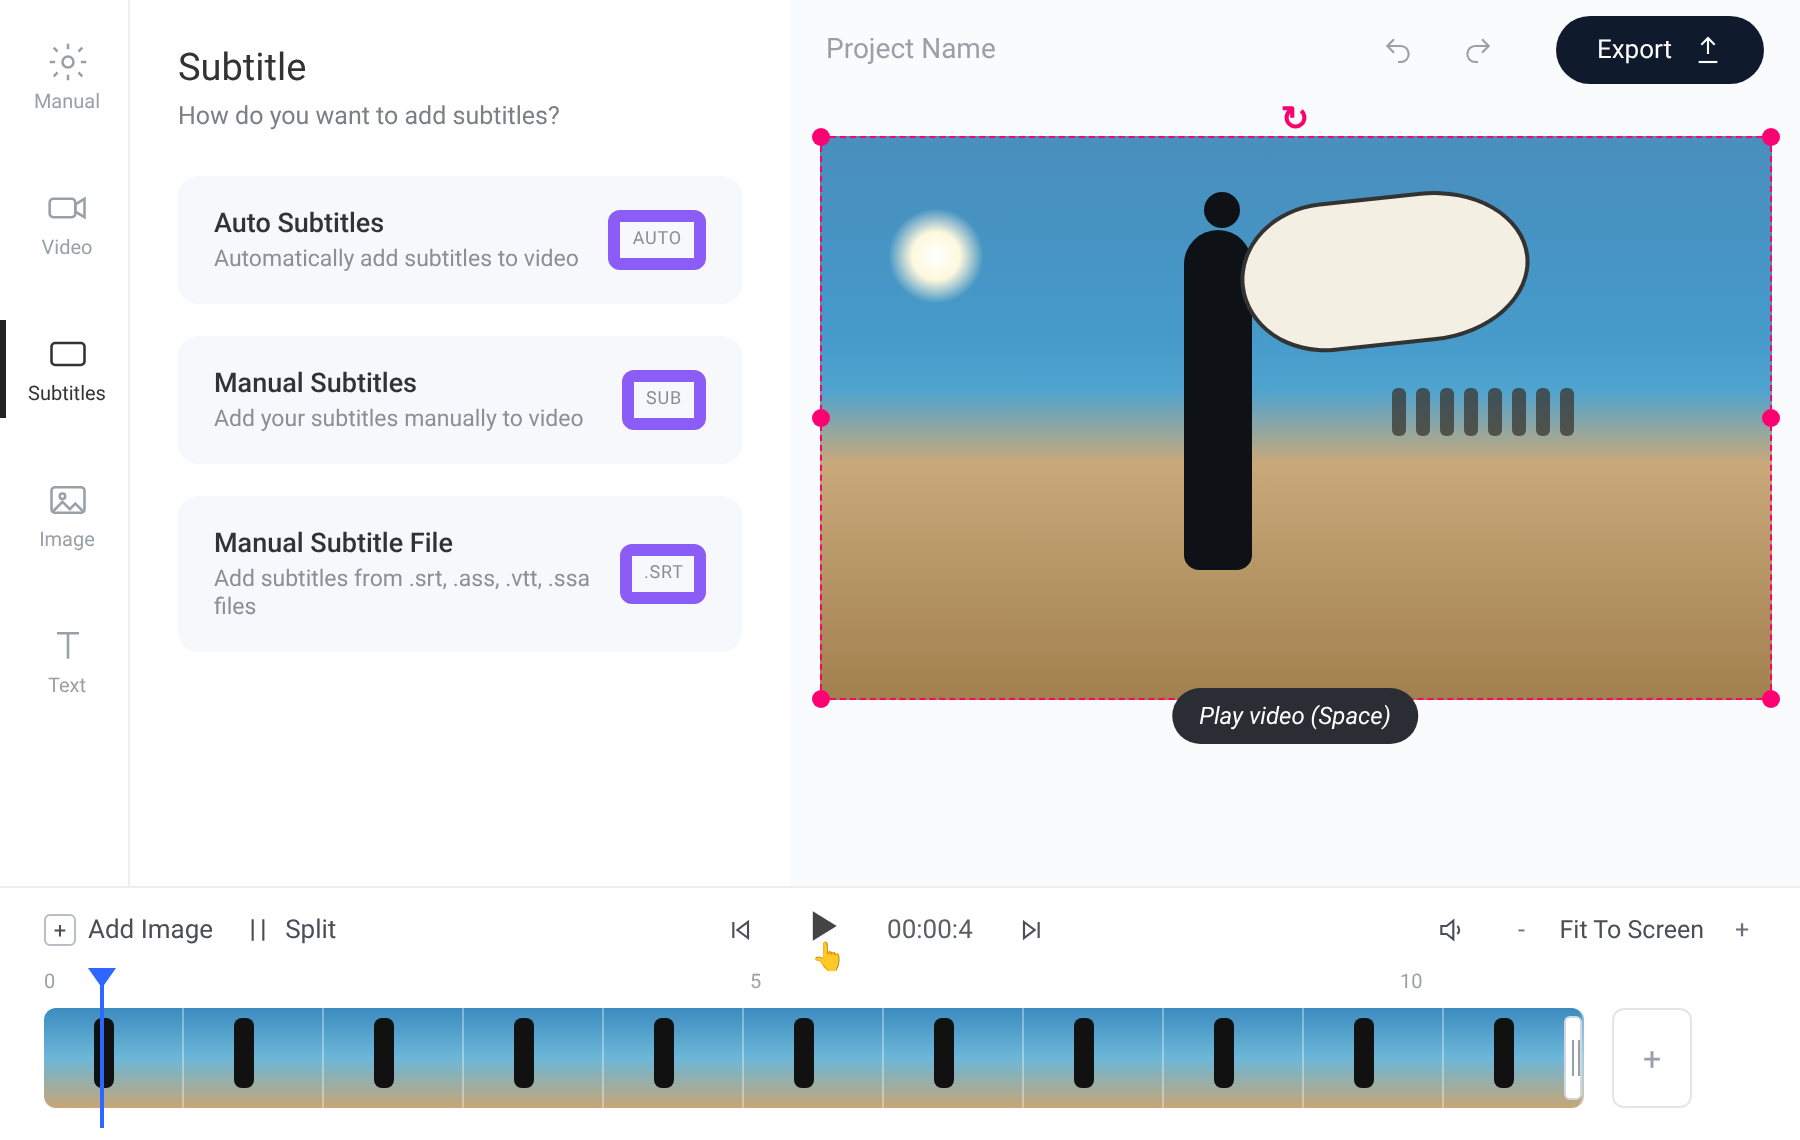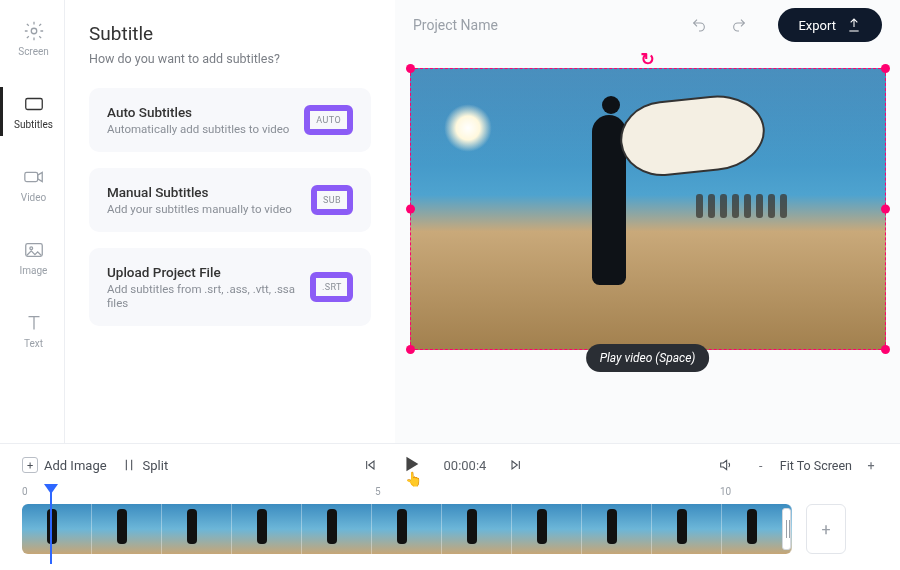--- a/index.html
+++ b/index.html
@@ -49,21 +49,21 @@
   .plusq { width: 16px; height: 16px; border: 1px solid #b9bec6; border-radius: 3px; display:flex;align-items:center;justify-content:center;font-size:11px;}
   .centergrp { flex:1; display:flex; align-items:center; justify-content:center; gap:22px; }
   .playbtn { position: relative; color:#444; cursor: pointer;}
   .playbtn svg { width: 22px; height: 22px; }
   .cursorptr { position:absolute; left:6px; top:18px; font-size:14px;}
   .time { font-variant-numeric: tabular-nums; color:#5a5f66;}
   .rightgrp { display:flex; align-items:center; gap:20px; }
   .fitgrp { display:flex; align-items:center; gap:12px; font-size:12.5px; }
   .fitgrp .pm { width:14px; text-align:center; cursor:pointer; color:#6b7078;}
   .ruler { position:relative; height:18px; padding: 0 22px; font-size:10px; color:#9aa0a8;}
-  .ruler .tick0{position:absolute;left:22px;} .ruler .tick1{position:absolute;left:375px;} .ruler .tick2{position:absolute;left:720px;}
+  .ruler .tick0{position:absolute;left:22px;} .ruler .tick1{position:absolute;left:375px;} .ruler .tick2{position:absolute;left:700px;}
   .playhead { position:absolute; left:44px; top:-2px; width:0; height:0; border-left:7px solid transparent; border-right:7px solid transparent; border-top:10px solid #2e67ff; z-index:3;}
   .playline { position:absolute; left:50px; top:6px; width:2px; height:72px; background:#2e67ff; z-index:3;}
   .timeline { display:flex; align-items:center; padding: 0 22px 16px; gap:0; }
   .clip { height:50px; width:70px; position:relative; background: linear-gradient(180deg,#3c8cc0 0%, #6cb6d8 50%, #c7a676 100%); border-right:1px solid rgba(255,255,255,.35); }
   .clip.first { border-radius:6px 0 0 6px; }
   .clip.last { border-radius:0 6px 6px 0; }
   .clip .mini { position:absolute; left:36%; top:10%; width:10px; height:70%; background:#111; border-radius:4px; }
   .cliphdl { position:absolute; top:4px; bottom:4px; width:9px; background:#fff; border:1px solid #d3d7dd; border-radius:3px; display:flex; align-items:center; justify-content:center; cursor:ew-resize;}
   .cliphdl.left{left:1px;} .cliphdl.right{right:1px;}
   .cliphdl::before{content:"";width:1px;height:18px;background:#9aa0a8;box-shadow:3px 0 0 #9aa0a8;}
@@ -75,34 +75,34 @@
 
 <div class="app">
   <div class="upper">
 
     <div class="leftnav">
       <div class="item">
         <svg viewBox="0 0 24 24">
             <circle cx="12" cy="12" r="3"></circle>
             <path d="M12 2v3M12 19v3M4.2 4.2l2.1 2.1M17.7 17.7l2.1 2.1M2 12h3M19 12h3M4.2 19.8l2.1-2.1M17.7 6.3l2.1-2.1"></path>
           </svg>
-        <span>Screen</span>
-      </div>
-      <div class="item active">
-        <svg viewBox="0 0 24 24">
-            <rect x="3" y="6" width="18" height="12" rx="2"></rect>
-          </svg>
-        <span>Subtitles</span>
+        <span>Manual</span>
       </div>
       <div class="item">
         <svg viewBox="0 0 24 24">
             <rect x="2" y="7" width="14" height="10" rx="2"></rect>
             <path d="M16 10l5-3v10l-5-3z"></path>
           </svg>
         <span>Video</span>
+      </div>
+      <div class="item active">
+        <svg viewBox="0 0 24 24">
+            <rect x="3" y="6" width="18" height="12" rx="2"></rect>
+          </svg>
+        <span>Subtitles</span>
       </div>
       <div class="item">
         <svg viewBox="0 0 24 24">
             <rect x="3" y="5" width="18" height="14" rx="2"></rect>
             <circle cx="9" cy="10" r="1.5"></circle>
             <path d="M4 18l5-5 4 4 3-3 4 4"></path>
           </svg>
         <span>Image</span>
       </div>
       <div class="item">
@@ -128,21 +128,21 @@
       <div class="card">
         <div>
           <div class="ctitle">Manual Subtitles</div>
           <div class="cdesc">Add your subtitles manually to video</div>
         </div>
         <div class="badge">SUB</div>
       </div>
 
       <div class="card">
         <div>
-          <div class="ctitle">Upload Project File</div>
+          <div class="ctitle">Manual Subtitle File</div>
           <div class="cdesc">Add subtitles from .srt, .ass, .vtt, .ssa files</div>
         </div>
         <div class="badge">.SRT</div>
       </div>
     </div>
 
     <div class="preview">
       <div class="topbar">
         <div class="pname">Project Name</div>
         <div class="histbtn">

